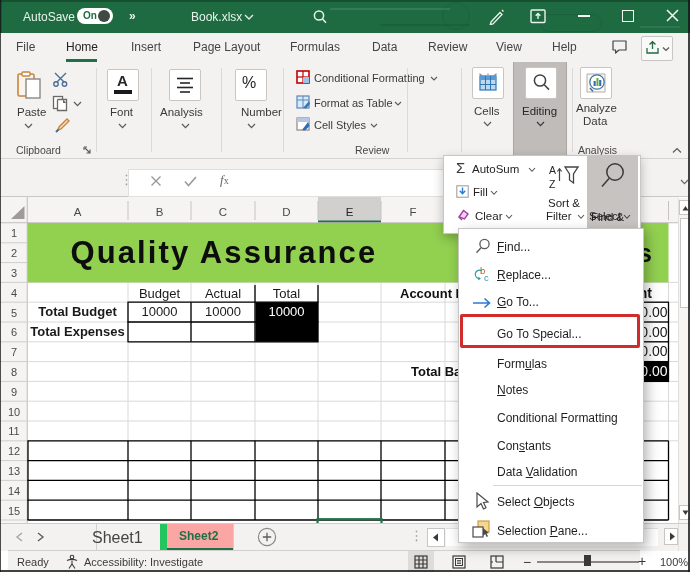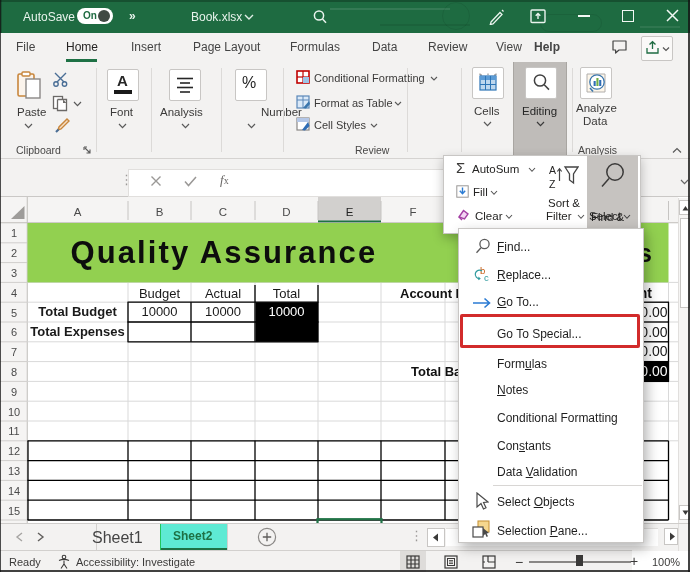--- a/index.html
+++ b/index.html
@@ -10,21 +10,21 @@
   .tb-txt{color:#e8f3ec;font-size:12px;}
   #tabrow{left:0;top:33px;width:690px;height:29px;background:#f3f2f1;}
   .rtab{position:absolute;top:7px;font-size:12px;color:#444;}
   #ribbon{left:0;top:62px;width:690px;height:96px;background:#f3f2f1;border-bottom:1px solid #d2d0ce;}
   .rsep{position:absolute;top:6px;width:1px;height:84px;background:#dcdad8;}
   .rlabel{position:absolute;font-size:10.5px;color:#494847;}
   .rbox{position:absolute;width:30px;height:30px;background:#fff;border:1px solid #c8c6c4;border-radius:2px;}
   #fbar{left:0;top:158px;width:690px;height:39px;background:#f3f2f1;box-sizing:border-box;border-top:1px solid #d5d3d1;border-bottom:1px solid #cac8c6;}
   #sheet{left:0;top:197px;width:690px;height:326px;background:#fff;}
   #tabbar{left:0;top:523px;width:690px;height:27px;background:#f3f2f1;border-top:1px solid #cfcdcb;}
-  #statusbar{left:0;top:550px;width:632px;height:22px;background:#f3f2f1;border-top:1px solid #d2d0ce;font-size:11px;color:#3b3a39;}
+  #statusbar{left:8px;top:550px;width:632px;height:22px;background:#f3f2f1;border-top:1px solid #d2d0ce;font-size:11px;color:#3b3a39;}
   #flyout{left:443px;top:155px;width:196px;height:77px;background:#fff;border:1px solid #c8c6c4;box-shadow:0 4px 10px rgba(0,0,0,.25);}
   #menu{left:458px;top:228px;width:184px;height:313px;background:#fff;border:1px solid #c8c6c4;box-shadow:3px 5px 12px rgba(0,0,0,.3);}
   .mi{position:absolute;left:0;width:100%;font-size:12px;color:#1f1f1f;}
   .mi span{position:absolute;left:38px;top:0;}
   svg{display:block;}
 </style>
 </head>
 <body>
 <div id="app">
   <div id="titlebar" class="abs">
@@ -66,21 +66,21 @@
   <div id="tabrow" class="abs">
     <div class="rtab" style="left:16px;">File</div>
     <div class="rtab" style="left:66px;color:#252423;">Home</div>
     <div class="abs" style="left:66px;top:26px;width:31px;height:2.5px;background:#1e7145;"></div>
     <div class="rtab" style="left:131px;">Insert</div>
     <div class="rtab" style="left:193px;">Page Layout</div>
     <div class="rtab" style="left:290px;">Formulas</div>
     <div class="rtab" style="left:372px;">Data</div>
     <div class="rtab" style="left:428px;">Review</div>
     <div class="rtab" style="left:496px;">View</div>
-    <div class="rtab" style="left:534px;font-weight:bold;">Help</div>
+    <div class="rtab" style="left:552px;">Help</div>
     <svg class="abs" style="left:611px;top:6px;" width="17" height="16" viewBox="0 0 17 16">
         <path d="M2 2 h13 v9 h-7 l-3.4 3 v-3 H2 Z" stroke="#444" stroke-width="1.2" fill="none" stroke-linejoin="round"></path>
       </svg>
     <div class="abs" style="left:641px;top:3px;width:30px;height:23px;border:1px solid #c8c6c4;border-radius:2px;background:#faf9f8;">
       <svg class="abs" style="left:3px;top:3px;" width="15" height="15" viewBox="0 0 15 15">
           <path d="M2 8 v5 h11 V8 M7.5 9 V2 M4.5 4.5 L7.5 1.7 L10.5 4.5" stroke="#1e6b41" stroke-width="1.3" fill="none"></path>
         </svg>
       <svg class="abs" style="left:20px;top:9px;" width="8" height="6" viewBox="0 0 8 6">
           <path d="M1 1.5 L4 4.5 L7 1.5" stroke="#555" stroke-width="1.2" fill="none"></path>
         </svg>
@@ -136,21 +136,21 @@
       </svg>
     </div>
     <div class="abs" style="left:160px;top:44px;font-size:11.5px;color:#3b3a39;">Analysis</div>
     <svg class="abs" style="left:181px;top:61px;" width="9" height="6" viewBox="0 0 9 6">
         <path d="M1 1 L4.5 4.6 L8 1" stroke="#5a5a5a" stroke-width="1.2" fill="none"></path>
       </svg>
     <div class="rsep" style="left:221px;"></div>
     <div class="rbox" style="left:235px;top:7px;">
       <div class="abs" style="left:6px;top:4px;font-size:16px;color:#262626;">%</div>
     </div>
-    <div class="abs" style="left:241px;top:44px;font-size:11.5px;color:#3b3a39;margin-left:20px;">Number</div>
+    <div class="abs" style="left:241px;top:44px;font-size:11.5px;color:#3b3a39;">Number</div>
     <svg class="abs" style="left:247px;top:61px;" width="9" height="6" viewBox="0 0 9 6">
         <path d="M1 1 L4.5 4.6 L8 1" stroke="#5a5a5a" stroke-width="1.2" fill="none"></path>
       </svg>
     <div class="rsep" style="left:283px;"></div>
     <svg class="abs" style="left:296px;top:8px;" width="14" height="14" viewBox="0 0 14 14">
       <rect x="1" y="1" width="12" height="12" fill="#fff" stroke="#c00000" stroke-width="1.6"></rect>
       <line x1="7" y1="1" x2="7" y2="13" stroke="#c00000" stroke-width="1.2"></line>
       <line x1="1" y1="7" x2="13" y2="7" stroke="#c00000" stroke-width="1.2"></line>
       <rect x="7" y="7" width="6" height="6" fill="#9dc3e6"></rect>
     </svg>
@@ -380,21 +380,21 @@
   </div>
   <div id="tabbar" class="abs">
     <svg class="abs" style="left:15px;top:8px;" width="9" height="10" viewBox="0 0 9 10">
         <path d="M7 1 L2 5 L7 9" stroke="#a6a4a2" stroke-width="1.4" fill="none"></path>
       </svg>
     <svg class="abs" style="left:36px;top:8px;" width="9" height="10" viewBox="0 0 9 10">
         <path d="M2 1 L7 5 L2 9" stroke="#605e5c" stroke-width="1.4" fill="none"></path>
       </svg>
     <div class="abs" style="left:96px;top:0;width:1px;height:26px;background:#d2d0ce;"></div>
     <div class="abs" style="left:92px;top:5px;font-size:16px;color:#444;">Sheet1</div>
-    <div class="abs" style="left:160px;top:0;width:66px;height:26px;background:#5eead4;border-left:1px solid #22c55e;border-right:1px solid #d2d0ce;">
+    <div class="abs" style="left:160px;top:0;width:66px;height:26px;background:#fca5a5;border-left:7px solid #22c55e;border-right:1px solid #d2d0ce;">
       <div class="abs" style="left:12px;top:5px;font-size:12px;font-weight:bold;color:#1e7145;">Sheet2</div>
       <div class="abs" style="left:0;top:23.5px;width:66px;height:2.5px;background:#1e7145;"></div>
     </div>
     <svg class="abs" style="left:257px;top:3px;" width="20" height="20" viewBox="0 0 20 20">
       <circle cx="10" cy="10" r="8.6" stroke="#8a8886" stroke-width="1.2" fill="none"></circle>
       <path d="M10 5.8 V14.2 M5.8 10 H14.2" stroke="#605e5c" stroke-width="1.3"></path>
     </svg>
     <div class="abs" style="left:410px;top:4px;width:3px;height:18px;color:#9a9896;font-size:13px;">⋮</div>
     <div class="abs" style="left:427px;top:4px;width:16px;height:17px;background:#fff;border:1px solid #c8c6c4;">
       <svg class="abs" style="left:4px;top:4px;" width="7" height="9" viewBox="0 0 7 9">

